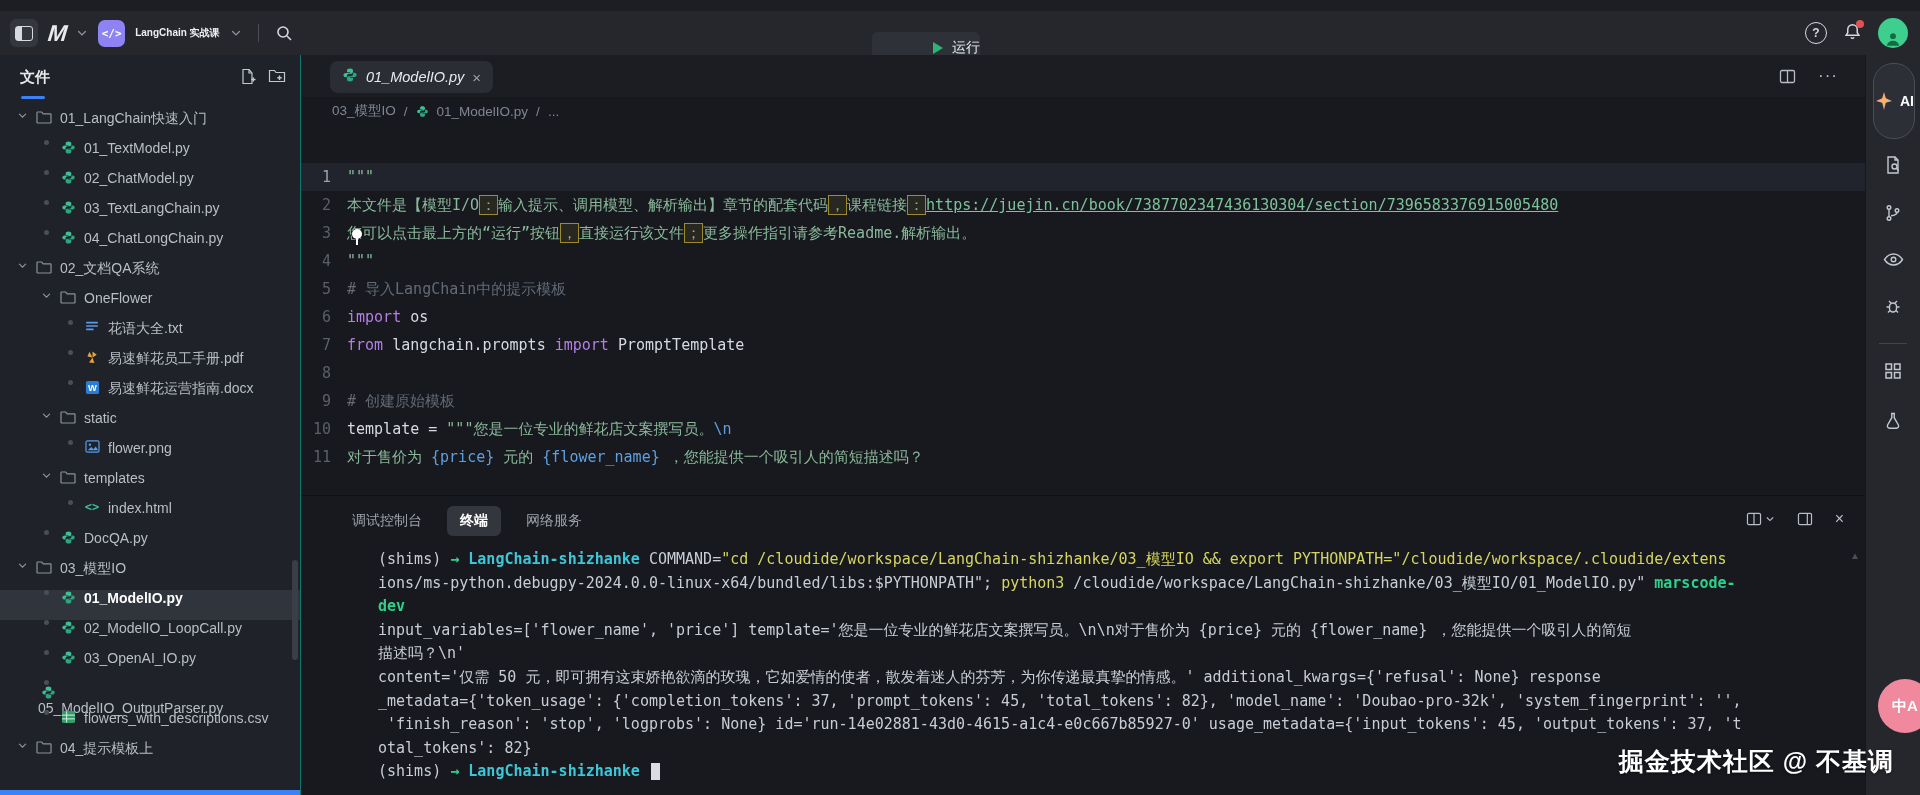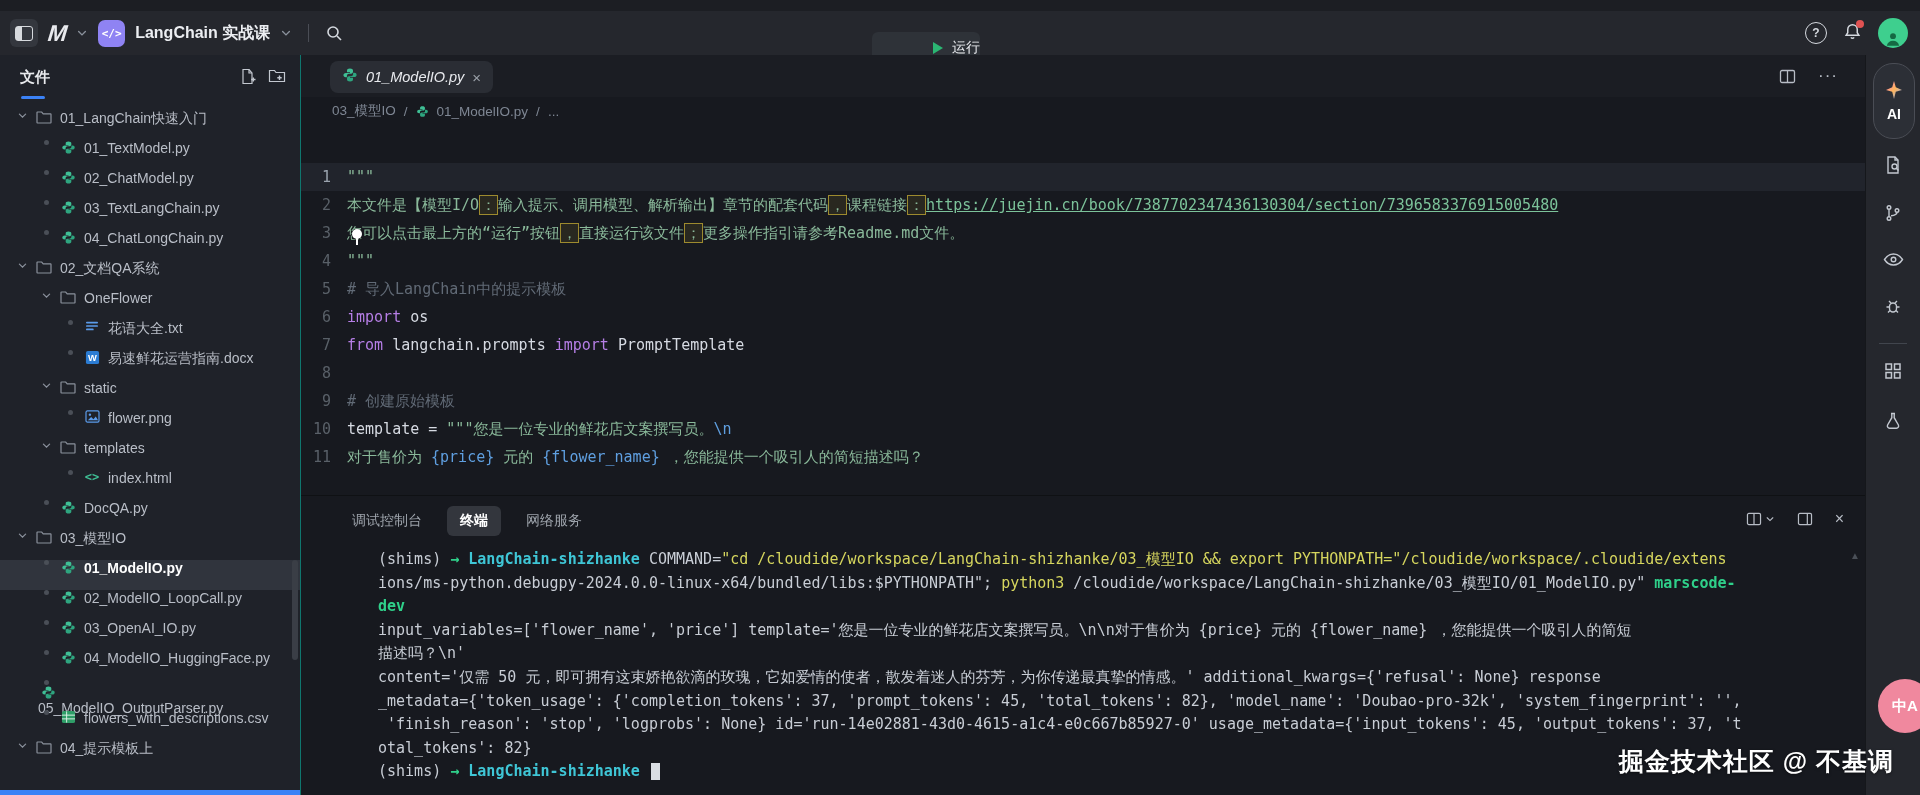--- a/index.html
+++ b/index.html
@@ -9,21 +9,21 @@
   .topstrip{position:absolute;left:0;top:0;width:100%;height:11px;background:#1c1e23;}
   .topbar{position:absolute;left:0;top:11px;width:100%;height:44px;background:#25272d;border-bottom:1px solid #0f1114;}
   .tb-left{position:absolute;left:10px;top:0;height:44px;display:flex;align-items:center;gap:10px;}
   .sq-btn{width:28px;height:28px;border-radius:6px;background:#34373e;display:flex;align-items:center;justify-content:center;cursor:pointer;}
   .toggle-ic{width:16px;height:13px;border:1.5px solid #d7dade;border-radius:3px;position:relative;}
   .toggle-ic::before{content:"";position:absolute;left:0;top:0;bottom:0;width:6px;background:#d7dade;}
   .mlogo{font-style:italic;font-weight:800;font-size:23px;color:#e9eaee;letter-spacing:-1px;transform:skewX(-6deg);}
   .chev{display:inline-flex;align-items:center;}
   .appicon{width:27px;height:27px;border-radius:7px;background:#8f83f3;display:flex;align-items:center;justify-content:center;
     font-family:"DejaVu Sans Mono",monospace;font-size:11px;font-weight:bold;color:#fff;}
-  .projname{font-size:16px;font-weight:bold;color:#eceef2;}
+  .projname{font-size:10px;font-weight:bold;color:#eceef2;}
   .tb-div{width:1px;height:18px;background:#4a4d55;margin:0 6px;}
   .run-btn{position:absolute;left:872px;top:21px;width:108px;height:31px;background:#2e3238;border-radius:6px;
     display:flex;align-items:center;justify-content:flex-end;gap:9px;cursor:pointer;}
   .play-ic{width:0;height:0;border-top:6px solid transparent;border-bottom:6px solid transparent;border-left:10px solid #2bb673;}
   .run-label{font-size:14px;color:#e8eaee;}
   .tb-right{position:absolute;right:12px;top:0;height:44px;display:flex;align-items:center;gap:16px;}
   .help-circ{width:20px;height:20px;border:1.6px solid #d5d9df;border-radius:50%;display:flex;align-items:center;justify-content:center;
     font-size:12px;font-weight:bold;color:#d5d9df;cursor:pointer;}
   .bell-wrap{position:relative;cursor:pointer;}
   .bell-dot{position:absolute;right:-2px;top:-2px;width:8px;height:8px;border-radius:50%;background:#e05252;}
@@ -76,21 +76,21 @@
   .term-actions{position:absolute;right:22px;top:14px;display:flex;align-items:center;gap:22px;color:#b8bdc6;}
   .term-actions span{cursor:pointer;display:inline-flex;align-items:center;font-size:16px;}
   .termbody{position:absolute;left:30px;top:52px;right:10px;bottom:0;font-family:"DejaVu Sans Mono",monospace;font-size:15px;overflow:hidden;}
   .tline{height:23.6px;line-height:23.6px;white-space:pre;position:relative;margin-left:47px;}
   .t-plain{color:#c8cdd5;} .t-yellow{color:#d6d65e;} .t-green{color:#2fd08a;font-weight:bold;} .t-cyan{color:#3fc6d6;font-weight:bold;}
   .tcursor{display:inline-block;width:9px;height:17px;background:#d9dde3;vertical-align:middle;margin-left:2px;}
   .term-scrollarrow{position:absolute;right:6px;top:54px;color:#4a4f57;font-size:10px;}
   
   .actbar{position:absolute;right:0;top:55px;width:54px;bottom:0;background:#25272d;border-left:1px solid #15171b;}
   .ai-capsule{position:absolute;left:7px;top:8px;width:40px;height:74px;border:1px solid #4a4d55;border-radius:20px;background:#2c2f36;
-    display:flex;flex-direction:column;align-items:center;justify-content:center;gap:6px;cursor:pointer;}
+    display:flex;flex-direction:row;align-items:center;justify-content:center;gap:6px;cursor:pointer;}
   .ai-label{font-size:14px;font-weight:bold;color:#fff;}
   .act-ic{position:absolute;left:0;width:54px;display:flex;justify-content:center;cursor:pointer;}
   .act-div{position:absolute;left:13px;width:28px;height:1px;background:#41454d;}
   
   .watermark{position:absolute;right:26px;bottom:17px;font-size:25px;font-weight:bold;color:#fff;
     text-shadow:0 1px 3px rgba(0,0,0,.5);z-index:60;letter-spacing:1px;}
   .fab{position:absolute;right:-12px;bottom:62px;width:54px;height:54px;border-radius:50%;background:#f0889e;z-index:55;
     display:flex;align-items:center;justify-content:center;color:#fff;font-weight:bold;font-size:15px;cursor:pointer;}
 </style>
 </head>
@@ -266,20 +266,35 @@
               <rect x="1" y="10" width="9" height="2" rx="1" fill="#5b9bea"></rect>
             </svg>
           </span>
           <span>花语大全.txt</span>
         </div>
         <div class="trow" style="padding-left: 62px;">
           <span class="tdot2">
             <i></i>
           </span>
           <span class="tic">
+            <svg width="15" height="15" viewBox="0 0 16 16" fill="#e7a23c">
+              <g>
+                <path d="M8 8L8 1.6L12.5 5z"></path>
+                <path d="M8 8L2.6 6.9L4.8 1.9z"></path>
+                <path d="M8 8L10 13.8L4.4 13.2z"></path>
+              </g>
+            </svg>
+          </span>
+          <span>易速鲜花员工手册.pdf</span>
+        </div>
+        <div class="trow" style="padding-left: 62px;">
+          <span class="tdot2">
+            <i></i>
+          </span>
+          <span class="tic">
             <svg width="15" height="15" viewBox="0 0 16 16">
               <rect x="1" y="1" width="14" height="14" rx="2" fill="#2b7cd3"></rect>
               <text x="8" y="12" font-size="10" font-weight="bold" fill="#fff" text-anchor="middle" font-family="Liberation Sans,sans-serif">W</text>
             </svg>
           </span>
           <span>易速鲜花运营指南.docx</span>
         </div>
         <div class="trow" style="padding-left: 38px;">
           <span class="tchev">
             <svg width="11" height="11" viewBox="0 0 16 16">
@@ -381,32 +396,20 @@
           <span class="tdot2">
             <i></i>
           </span>
           <span class="tic">
             <svg width="15" height="15" viewBox="0 0 16 16">
               <path d="M7.9 1.5c-1.9 0-2.9.8-2.9 2v1.8h3v.6H3.9C2.3 5.9 1.4 7 1.4 8.1c0 1.2.8 2.1 2.4 2.1h1.1V8.7c0-1.1 1-2 2.1-2h2.1c1 0 1.9-.9 1.9-1.9V3.5c0-1.2-1.1-2-3.1-2z" fill="#3fbf95"></path>
               <path d="M8.1 14.5c1.9 0 2.9-.8 2.9-2v-1.8H8v-.6h4.1c1.6 0 2.5-1.1 2.5-2.2 0-1.2-.8-2.1-2.4-2.1h-1.1v1.5c0 1.1-1 2-2.1 2H6.9c-1 0-1.9.9-1.9 1.9v1.3c0 1.2 1.1 2 3.1 2z" fill="#2ea57f"></path>
             </svg>
           </span>
           <span>03_OpenAI_IO.py</span>
-        </div>
-        <div class="trow" style="padding-left: 38px;">
-          <span class="tdot2">
-            <i></i>
-          </span>
-          <span class="tic">
-            <svg width="15" height="15" viewBox="0 0 16 16">
-              <path d="M7.9 1.5c-1.9 0-2.9.8-2.9 2v1.8h3v.6H3.9C2.3 5.9 1.4 7 1.4 8.1c0 1.2.8 2.1 2.4 2.1h1.1V8.7c0-1.1 1-2 2.1-2h2.1c1 0 1.9-.9 1.9-1.9V3.5c0-1.2-1.1-2-3.1-2z" fill="#3fbf95"></path>
-              <path d="M8.1 14.5c1.9 0 2.9-.8 2.9-2v-1.8H8v-.6h4.1c1.6 0 2.5-1.1 2.5-2.2 0-1.2-.8-2.1-2.4-2.1h-1.1v1.5c0 1.1-1 2-2.1 2H6.9c-1 0-1.9.9-1.9 1.9v1.3c0 1.2 1.1 2 3.1 2z" fill="#2ea57f"></path>
-            </svg>
-          </span>
-          <span>04_ModelIO_HuggingFace.py</span>
         </div>
         <div class="trow" style="padding-left: 38px; flex-direction: column;">
           <span class="tdot2">
             <i></i>
           </span>
           <span class="tic">
             <svg width="15" height="15" viewBox="0 0 16 16">
               <path d="M7.9 1.5c-1.9 0-2.9.8-2.9 2v1.8h3v.6H3.9C2.3 5.9 1.4 7 1.4 8.1c0 1.2.8 2.1 2.4 2.1h1.1V8.7c0-1.1 1-2 2.1-2h2.1c1 0 1.9-.9 1.9-1.9V3.5c0-1.2-1.1-2-3.1-2z" fill="#3fbf95"></path>
               <path d="M8.1 14.5c1.9 0 2.9-.8 2.9-2v-1.8H8v-.6h4.1c1.6 0 2.5-1.1 2.5-2.2 0-1.2-.8-2.1-2.4-2.1h-1.1v1.5c0 1.1-1 2-2.1 2H6.9c-1 0-1.9.9-1.9 1.9v1.3c0 1.2 1.1 2 3.1 2z" fill="#2ea57f"></path>
             </svg>
@@ -475,21 +478,21 @@
           </svg>
       </span>
       <span>01_ModelIO.py</span>
       <span>/</span>
       <span>...</span>
     </div>
     <div class="code" id="code">
       <div class="pointer"></div>
     <div class="codeline cur"><span class="ln">1</span><span><span class="c-str">"""</span></span></div>
         <div class="codeline"><span class="ln">2</span><span><span class="c-str">本文件是【模型I/O</span><span class="c-strbox">：</span><span class="c-str">输入提示、调用模型、解析输出】章节的配套代码</span><span class="c-strbox">，</span><span class="c-str">课程链接</span><span class="c-strbox">：</span><span class="c-link">https://juejin.cn/book/7387702347436130304/section/7396583376915005480</span></span></div>
-        <div class="codeline"><span class="ln">3</span><span><span class="c-str">您可以点击最上方的“运行”按钮</span><span class="c-strbox">，</span><span class="c-str">直接运行该文件</span><span class="c-strbox">；</span><span class="c-str">更多操作指引请参考Readme.md文件。</span></span></div>
+        <div class="codeline"><span class="ln">3</span><span><span class="c-str">您可以点击最上方的“运行”按钮</span><span class="c-strbox">，</span><span class="c-str">直接运行该文件</span><span class="c-strbox">；</span><span class="c-str">更多操作指引请参考Readme.解析输出。</span></span></div>
         <div class="codeline"><span class="ln">4</span><span><span class="c-str">"""</span></span></div>
         <div class="codeline"><span class="ln">5</span><span><span class="c-cmt"># 导入LangChain中的提示模板</span></span></div>
         <div class="codeline"><span class="ln">6</span><span><span class="c-kw">import</span><span class="c-plain"> os</span></span></div>
         <div class="codeline"><span class="ln">7</span><span><span class="c-kw">from</span><span class="c-plain"> langchain.prompts </span><span class="c-kw">import</span><span class="c-plain"> PromptTemplate</span></span></div>
         <div class="codeline"><span class="ln">8</span><span></span></div>
         <div class="codeline"><span class="ln">9</span><span><span class="c-cmt"># 创建原始模板</span></span></div>
         <div class="codeline"><span class="ln">10</span><span><span class="c-plain">template</span><span class="c-plain"> = </span><span class="c-str">"""您是一位专业的鲜花店文案撰写员。</span><span class="c-esc">\n</span></span></div>
         <div class="codeline"><span class="ln">11</span><span><span class="c-str">对于售价为 </span><span class="c-var">{price}</span><span class="c-str"> 元的 </span><span class="c-var">{flower_name}</span><span class="c-str"> ，您能提供一个吸引人的简短描述吗？</span></span></div>
       </div>
 

